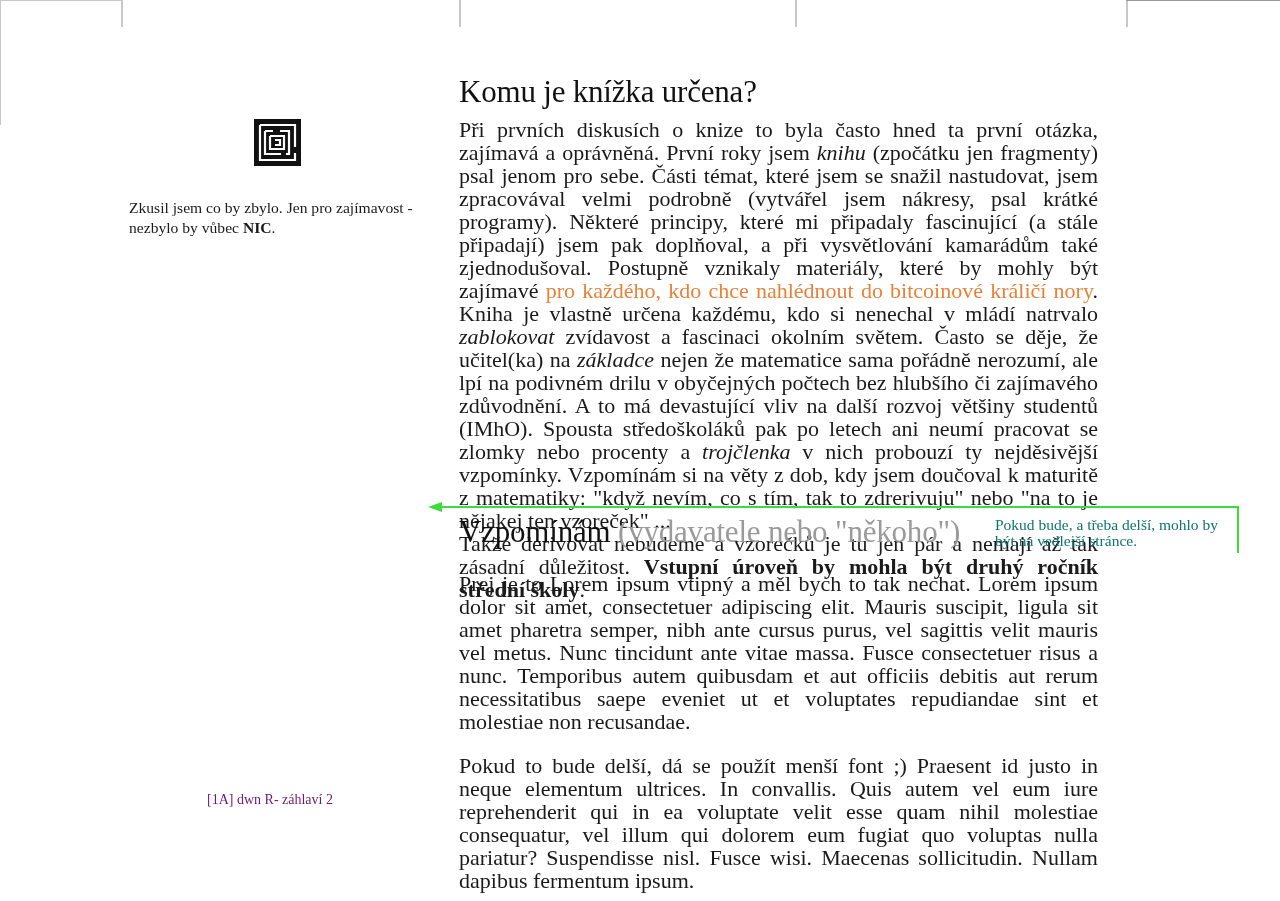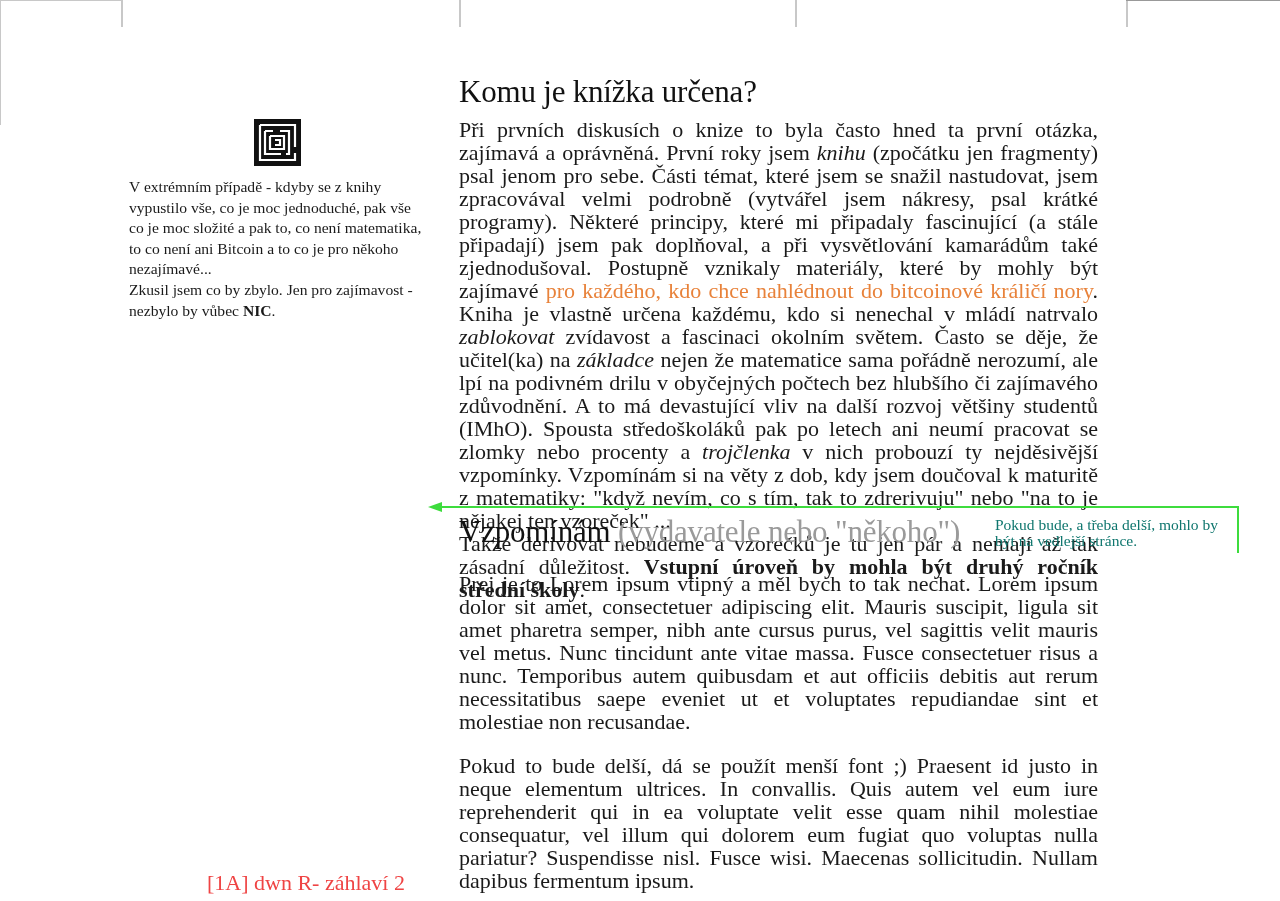--- a/index.html
+++ b/index.html
@@ -23,21 +23,21 @@
   .heading .muted { color: #9a9a9a; }
   .body-text {
     font-size: 22px; line-height: 23px; text-align: justify; margin: 0;
   }
   .orange { color: #e8823a; }
   .note-green {
     position: absolute; left: 995px; top: 517px; width: 245px;
     color: #0f766e; font-size: 15.5px; line-height: 16px;
   }
   .footer-green {
-    position: absolute; left: 207px; top: 870px; color: #ef4444; font-size: 22px;
+    position: absolute; left: 207px; top: 792px; color: #701a75; font-size: 14px;
   }
   svg.arrow { position: absolute; left: 0; top: 0; }
 </style>
 </head>
 <body>
 
 <div>
   <div class="crop" style="left:0;top:0;width:122px;height:1px;"></div>
   <div class="crop" style="left:0;top:0;width:1px;height:125px;"></div>
   <div class="crop" style="left:121px;top:0;width:2px;height:27px;"></div>
@@ -55,21 +55,21 @@
     <path d="M16 17 H30 V30 H16 V17"></path>
     <path d="M21 21 H26 V26 H21"></path>
   </g>
   <g fill="#111">
     <rect x="19" y="10" width="6" height="4"></rect>
     <rect x="27" y="33" width="5" height="4"></rect>
   </g>
 </svg>
 
 <div class="side-col">
-  <p><span>V extrémním případě - kdyby se z knihy vypustilo vše, co je moc jednoduché, pak vše co je moc složité a pak to, co není matematika, to co není ani Bitcoin a to co je pro někoho nezajímavé...</span><br><span>Zkusil jsem co by zbylo. Jen pro zajímavost - nezbylo by vůbec </span><b>NIC</b><span>.</span></p>
+  <p><br><span>Zkusil jsem co by zbylo. Jen pro zajímavost - nezbylo by vůbec </span><b>NIC</b><span>.</span></p>
 </div>
 
 <div class="main-col" style="top:74px;">
   <h1 class="heading">Komu je knížka určena?</h1>
 </div>
 <div class="main-col" style="top:118px;">
   <p class="body-text"><span>Při prvních diskusích o knize to byla často hned ta první otázka, zajímavá a oprávněná. První roky jsem </span><i>knihu</i><span> (zpočátku jen fragmenty) psal  jenom pro sebe. Části témat, které jsem se snažil nastudovat, jsem zpracovával velmi podrobně (vytvářel jsem nákresy, psal krátké programy). Některé principy, které mi připadaly fascinující (a stále připadají) jsem pak doplňoval, a při vysvětlování kamarádům také zjednodušoval. Postupně vznikaly materiály, které by mohly být zajímavé </span><span class="orange">pro každého, kdo chce nahlédnout do bitcoinové králičí nory</span><span>. Kniha je vlastně určena každému, kdo si nenechal v mládí natrvalo </span><i>zablokovat</i><span> zvídavost a fascinaci okolním světem. Často se děje, že učitel(ka) na </span><i>základce</i><span> nejen že matematice sama pořádně nerozumí, ale lpí na podivném drilu v obyčejných počtech bez hlubšího či zajímavého zdůvodnění. A to má devastující vliv na další rozvoj většiny studentů (IMhO). Spousta středoškoláků pak po letech ani neumí pracovat se zlomky nebo procenty a </span><i>trojčlenka</i><span> v nich probouzí ty nejděsivější vzpomínky. Vzpomínám si na věty z dob, kdy jsem doučoval k maturitě z matematiky: "když nevím, co s tím, tak to zdrerivuju" nebo "na to je nějakej ten vzoreček" ...</span><br><span>Takže derivovat nebudeme a vzorečků je tu jen pár a nemají až tak zásadní důležitost. </span><b>Vstupní úroveň by mohla být druhý ročník střední školy</b><span>.</span></p>
 </div>
 
 <svg class="arrow" width="1280" height="901">

